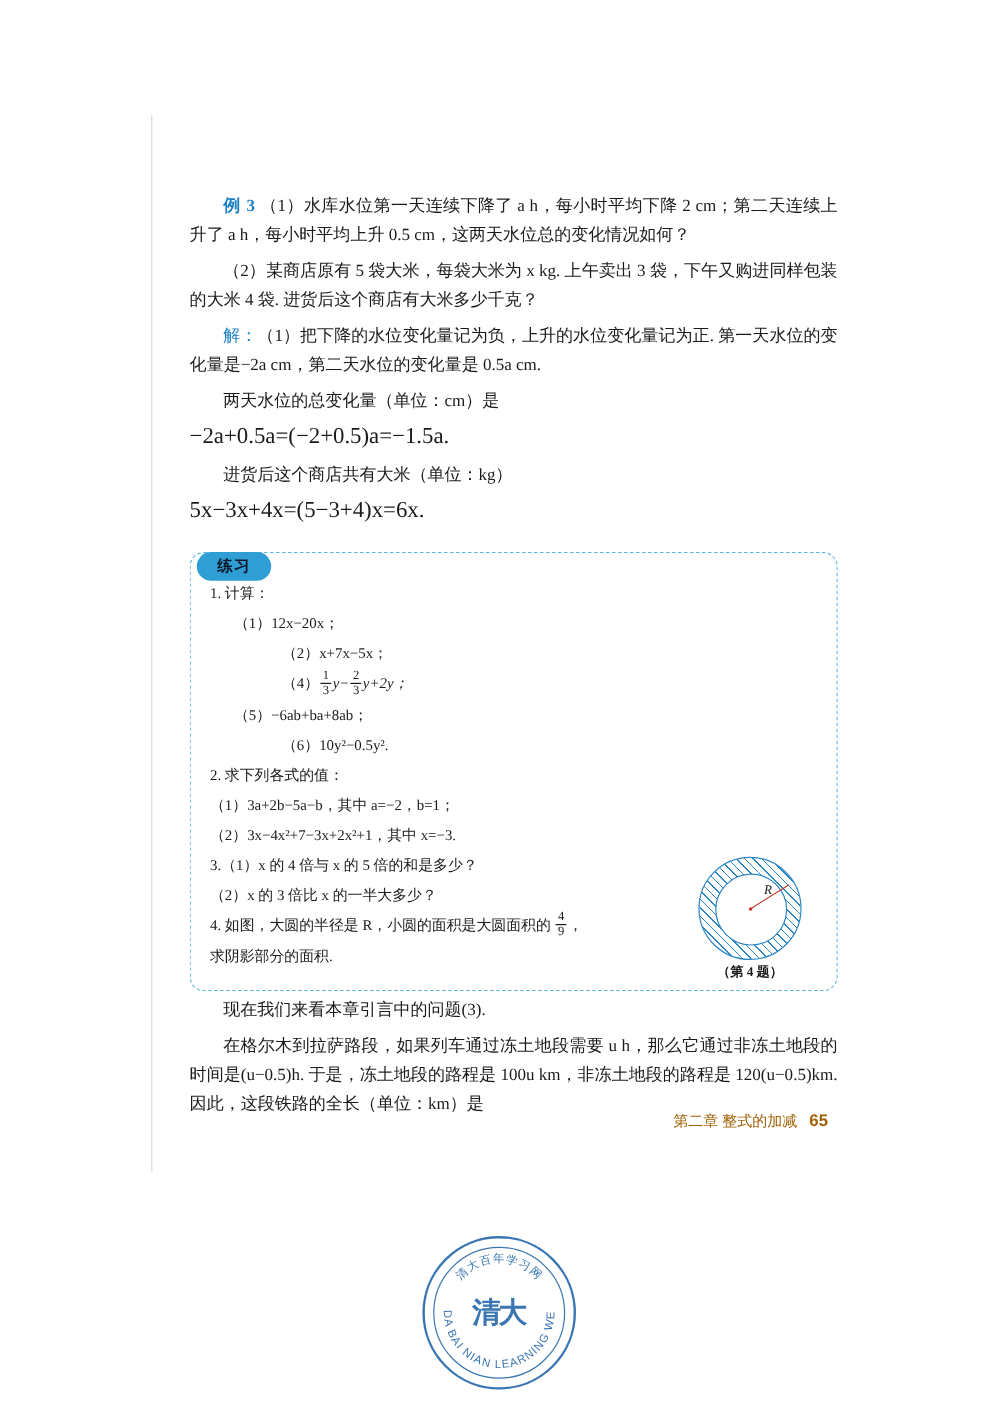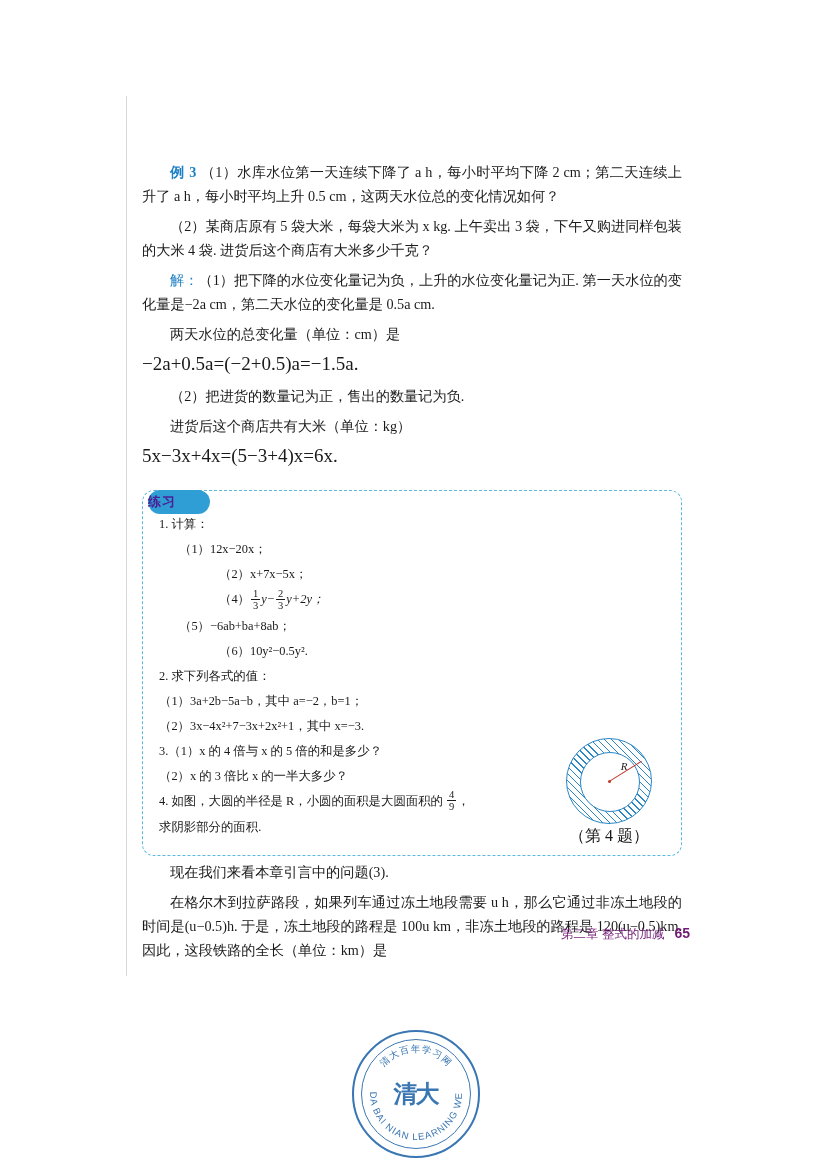--- a/index.html
+++ b/index.html
@@ -26,21 +26,21 @@
   .page-edge {
     position: absolute;
     left: 126px;
     top: 96px;
     width: 1px;
     height: 880px;
     background: #d8d8d8;
   }
   .content {
     position: absolute;
-    left: 142px;
+    left: 158px;
     top: 160px;
     width: 540px;
   }
   p {
     margin: 0 0 6px 0;
     font-size: 14.2px;
     line-height: 24px;
     text-align: justify;
   }
   .indent { text-indent: 28px; }
@@ -66,23 +66,24 @@
     margin-top: 22px;
   }
   .practice-badge {
     position: absolute;
     left: 6px;
     top: 0;
     width: 62px;
     height: 24px;
     border-radius: 12px;
     background: #2e9ed4;
-    color: #4c1d95;
+    color: #0f172a;
     font-size: 13px;
     font-weight: bold;
+    text-align: center;
     line-height: 24px;
     font-family: "Liberation Sans", sans-serif;
     letter-spacing: 1px;
     z-index: 3;
   }
   .practice-box {
     margin-top: 12px;
     border: 1.6px dashed #5bb8df;
     border-radius: 12px;
     padding: 22px 16px 14px 16px;
@@ -121,23 +122,24 @@
 
   
   .figure {
     position: absolute;
     right: 12px;
     bottom: 8px;
     width: 120px;
     text-align: center;
   }
   .figure-caption {
-    font-size: 16px;
+    font-size: 11px;
     margin-top: 2px;
     color: #1a1a1a;
+    font-weight: bold;
   }
   .ring {
     width: 86px;
     height: 86px;
     margin: 0 auto;
     border-radius: 50%;
     position: relative;
     background: repeating-linear-gradient(
       45deg,
       #2b86c5 0px, #2b86c5 1px,
@@ -186,21 +188,21 @@
   .tail { margin-top: 4px; }
 
   
   .footer {
     position: absolute;
     left: 150px;
     top: 925px;
     width: 540px;
     text-align: right;
     font-size: 12.5px;
-    color: #701a75;
+    color: #a16207;
     font-family: "Liberation Sans", sans-serif;
   }
   .footer .chap { margin-right: 10px; }
   .footer .pageno { font-weight: bold; font-size: 14px; }
 
   
   .stamp {
     position: absolute;
     left: 50%;
     top: 1030px;
@@ -244,21 +246,20 @@
       <span class="example-tag">例 3</span>
       <span>（1）水库水位第一天连续下降了 a h，每小时平均下降 2 cm；第二天连续上升了 a h，每小时平均上升 0.5 cm，这两天水位总的变化情况如何？</span>
     </p>
     <p class="indent">（2）某商店原有 5 袋大米，每袋大米为 x kg. 上午卖出 3 袋，下午又购进同样包装的大米 4 袋. 进货后这个商店有大米多少千克？</p>
 
     <p class="indent">
       <span class="solve-label">解：</span><span>（1）把下降的水位变化量记为负，上升的水位变化量记为正. 第一天水位的变化量是−2a cm，第二天水位的变化量是 0.5a cm.</span>
     </p>
     <p class="indent">两天水位的总变化量（单位：cm）是</p>
     <p class="display">−2a+0.5a=(−2+0.5)a=−1.5a.</p>
-    <p class="indent">（2）把进货的数量记为正，售出的数量记为负.</p>
     <p class="indent">进货后这个商店共有大米（单位：kg）</p>
     <p class="display">5x−3x+4x=(5−3+4)x=6x.</p>
 
     <div class="practice-wrap">
       <div class="practice-badge">练习</div>
       <div class="practice-box">
 
         <p class="q-num">1. 计算：</p>
         <div class="two-col">
           <div>

